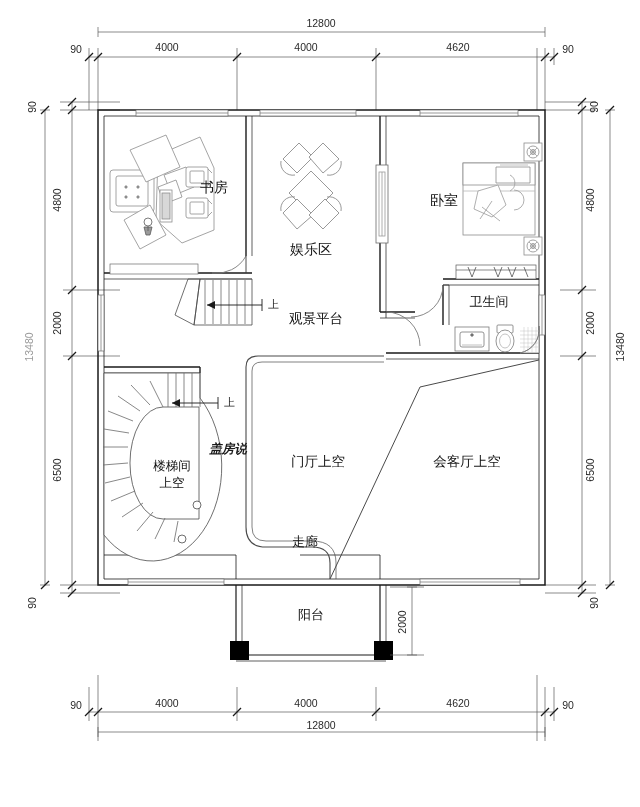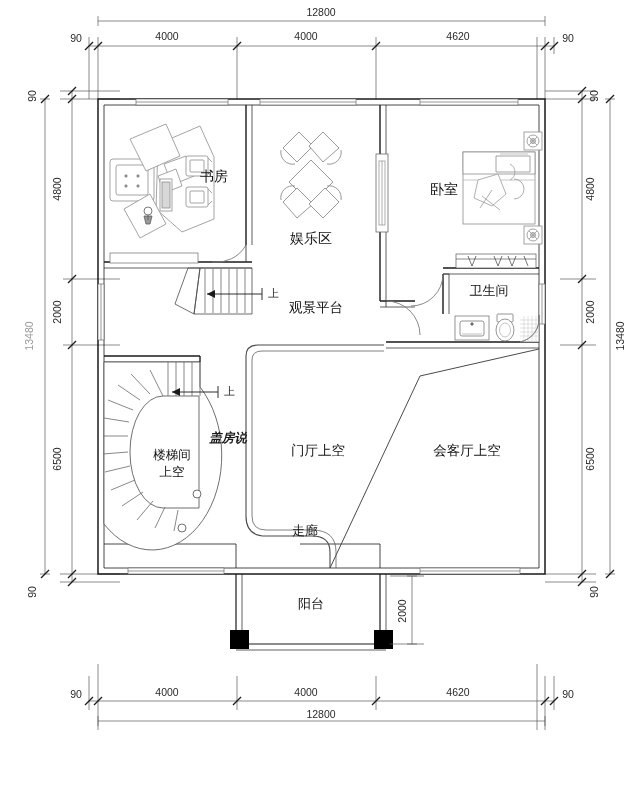--- a/index.html
+++ b/index.html
@@ -9,21 +9,21 @@
   }
   body {
     width: 640px;
     height: 807px;
     position: relative;
     overflow: hidden;
     font-family: "Liberation Sans", sans-serif;
   }
   #plan-root {
     position: absolute;
-    left: 0; top: 4px;
+    left: 0; top: 15px;
     width: 640px;
     height: 664px;
     text-decoration: underline;
   }
   svg.plan-svg {
     position: absolute;
     left: 0; top: 0;
     width: 640px;
     height: 807px;
     display: block;

